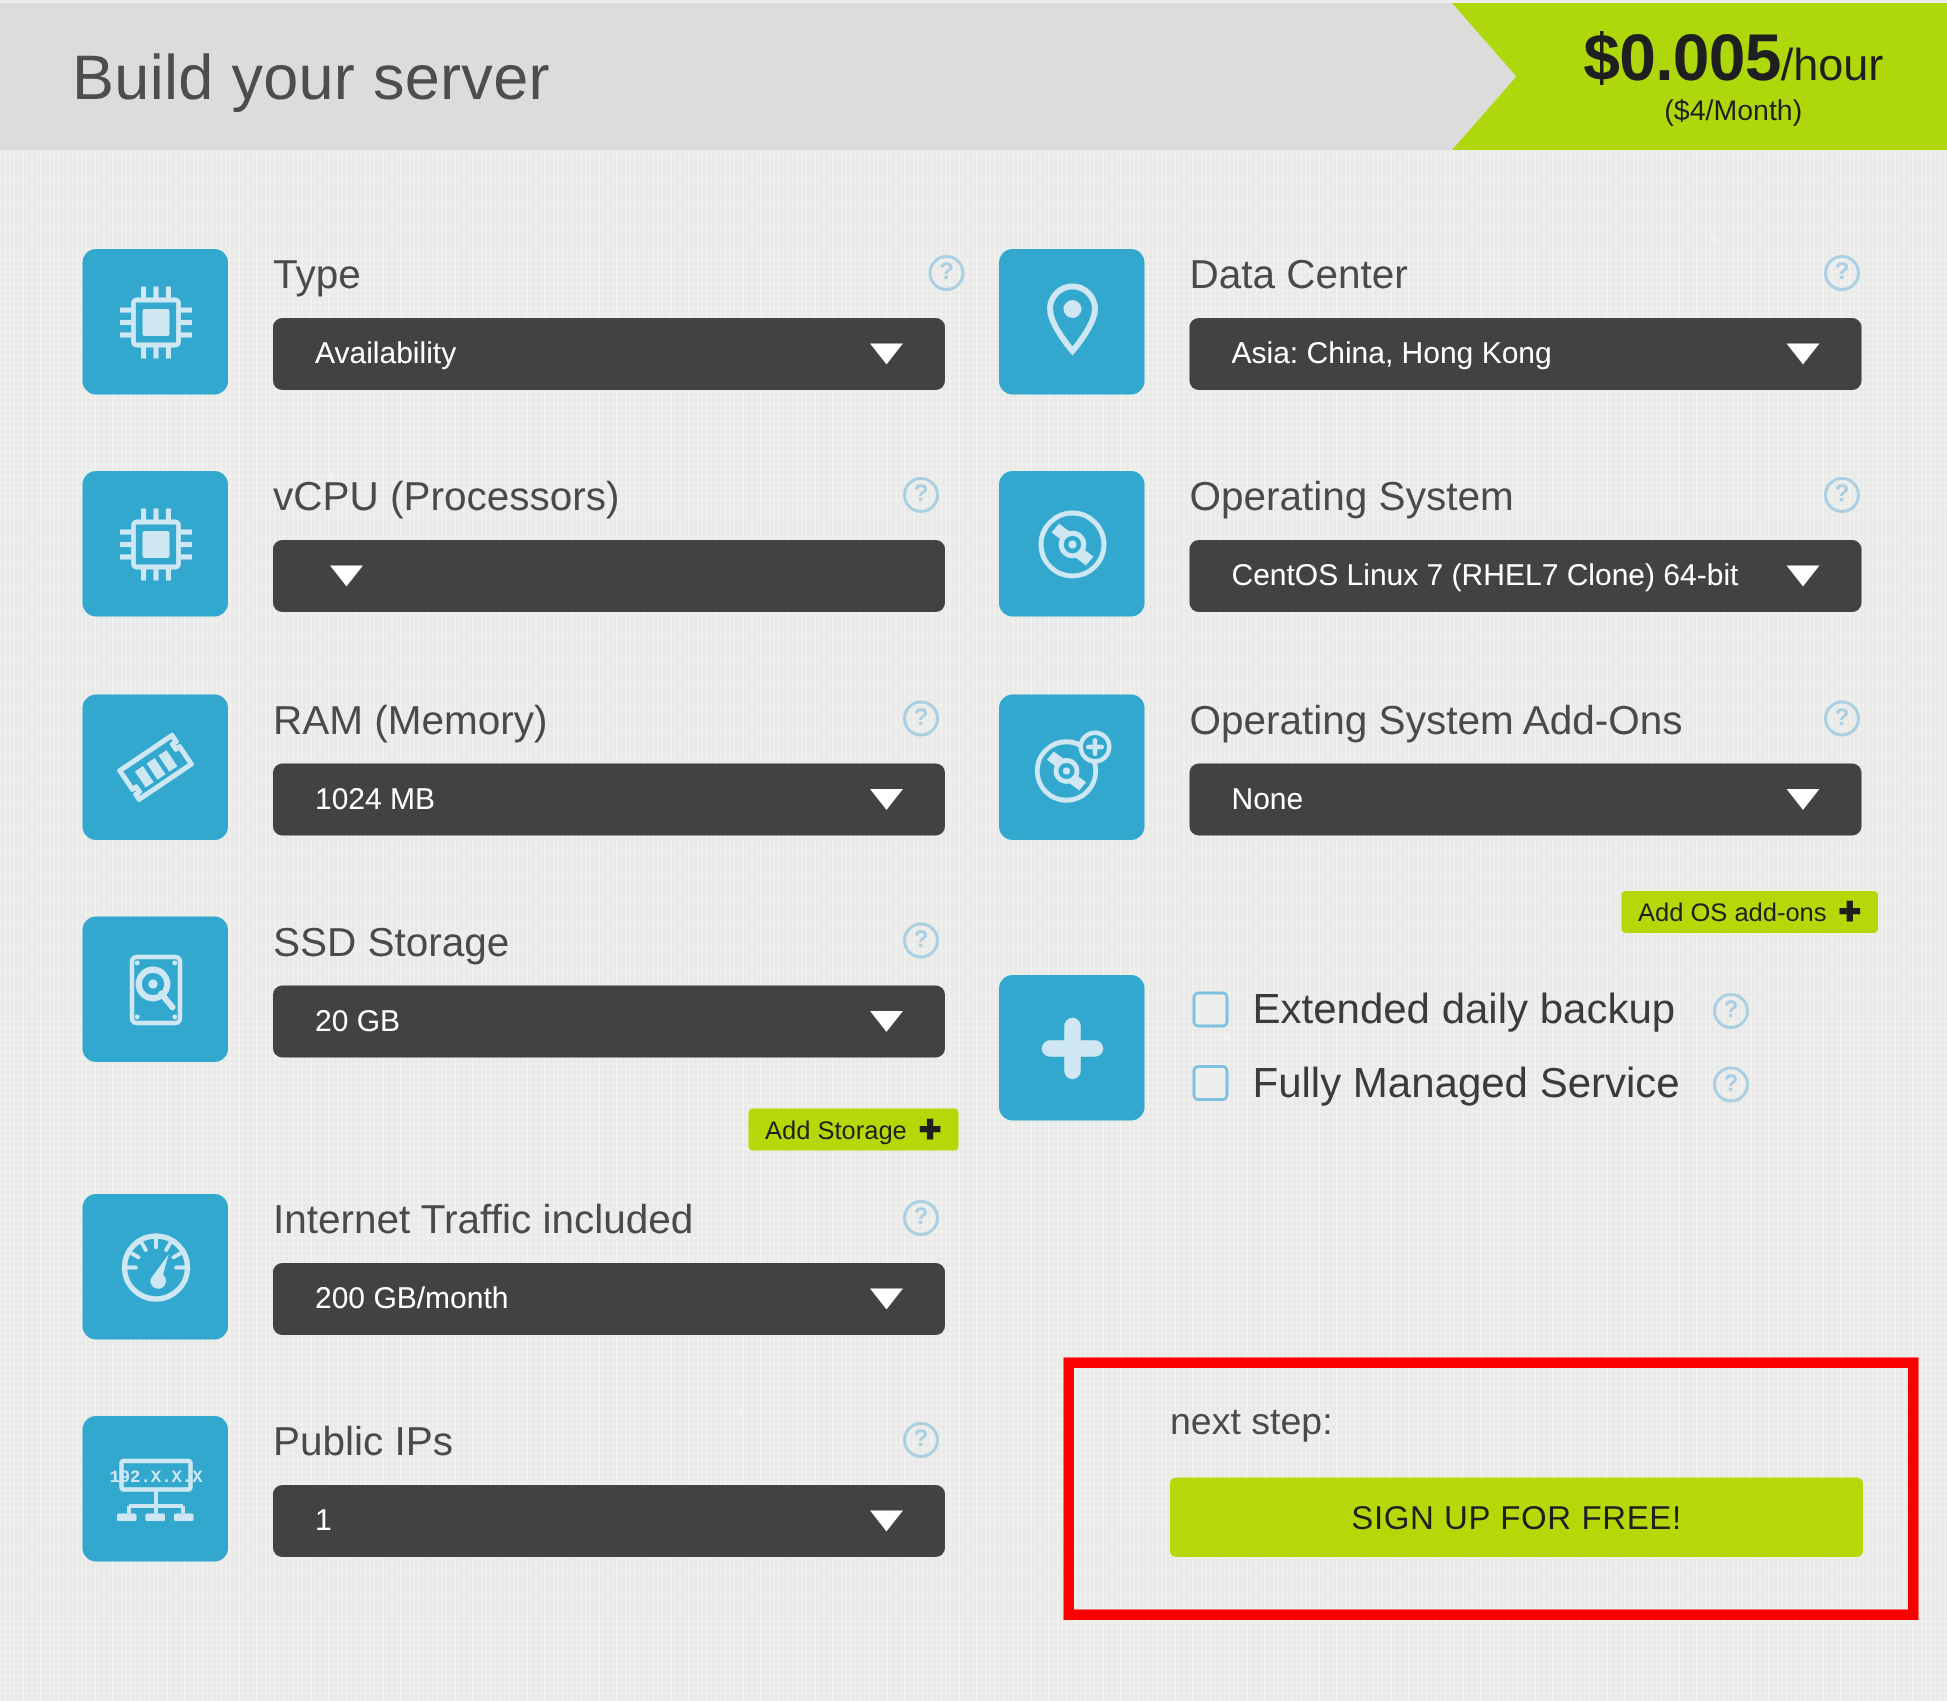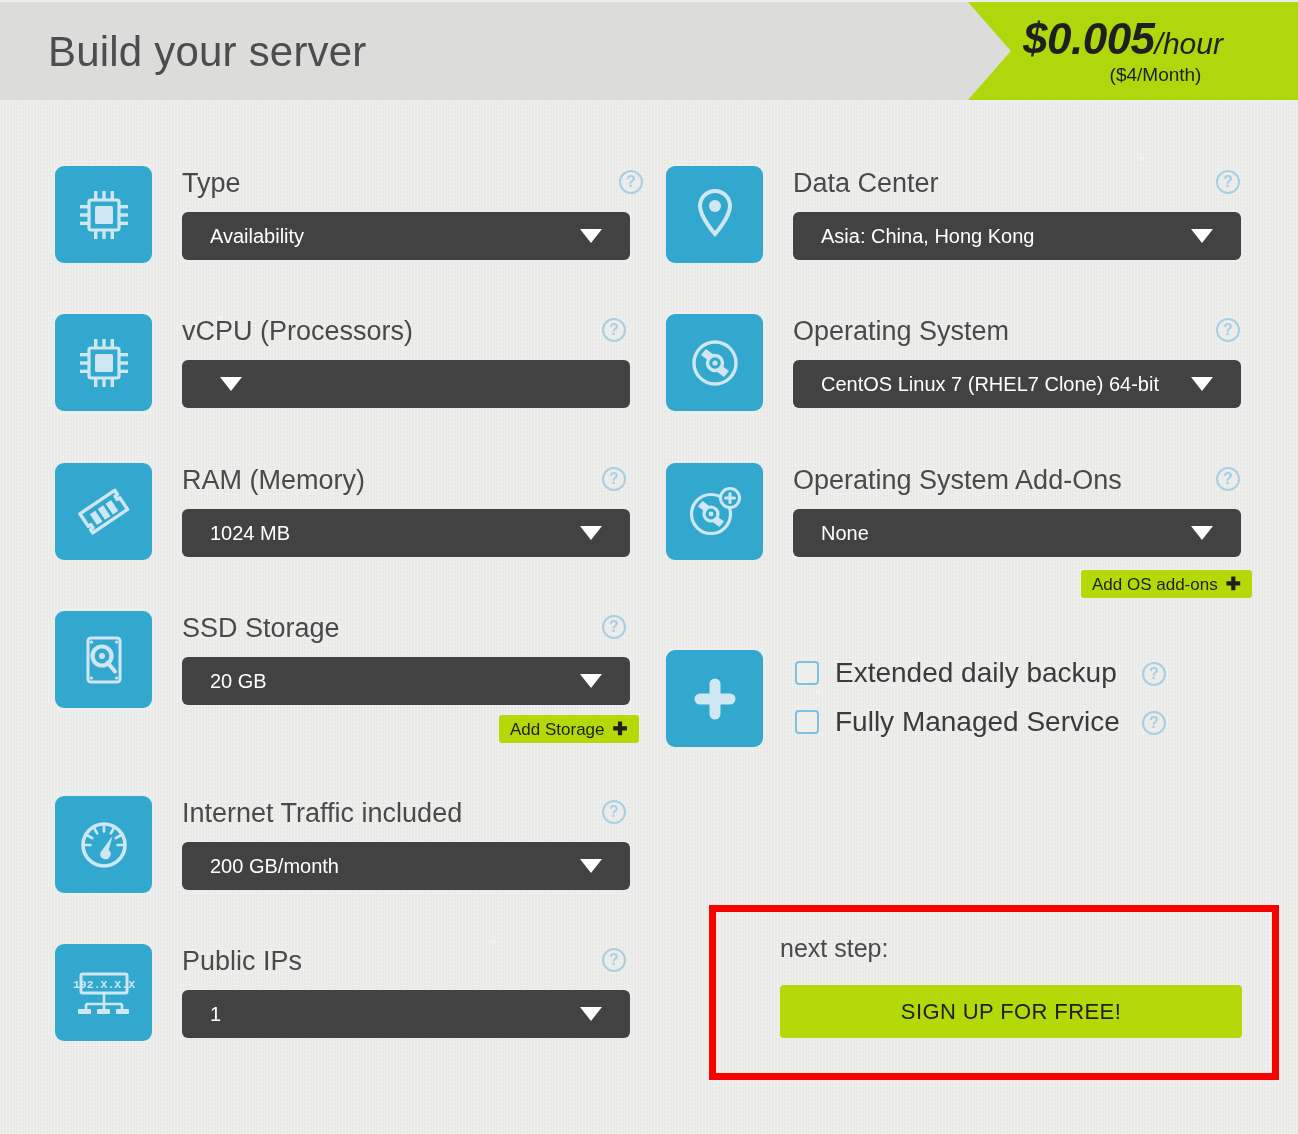--- a/index.html
+++ b/index.html
@@ -43,21 +43,21 @@
   #price-banner {
     position: absolute; right: 0; top: 2px;
     width: 330px; height: 98px;
     background: #aed80b;
     clip-path: polygon(0 0, 100% 0, 100% 100%, 0 100%, 13% 50%);
     z-index: 3;
     color: #1f1f1f;
   }
   #price-main {
     position: absolute; left: 55px; right: 10px; top: 12px;
-    text-align: left; white-space: nowrap; font-style: italic;
+    text-align: center; white-space: nowrap;
   }
   #price-amount { font-size: 44px; font-weight: 700; letter-spacing: -.5px; }
   #price-unit   { font-size: 30px; font-weight: 400; }
   #price-sub {
     position: absolute; left: 55px; right: 10px; top: 62px;
     text-align: center; font-size: 19px; white-space: nowrap;
   }
 
   
   #content { position: absolute; inset: 0; z-index: 1; }
@@ -114,20 +114,21 @@
   .green-btn {
     position: absolute;
     background: #b5d908;
     color: #1f1f1f;
     font-size: 17px;
     border-radius: 3px;
     padding: 5px 11px;
     display: flex; align-items: center; gap: 8px;
     white-space: nowrap;
     line-height: 1;
+    margin-top: 24px;
   }
   .plus-glyph { font-size: 18px; font-weight: 700; }
 
   
   .check-row { position: absolute; display: flex; align-items: center; }
   .checkbox {
     width: 24px; height: 24px;
     border: 2px solid #7fc2e0;
     border-radius: 4px;
     background: #eeeeec;

